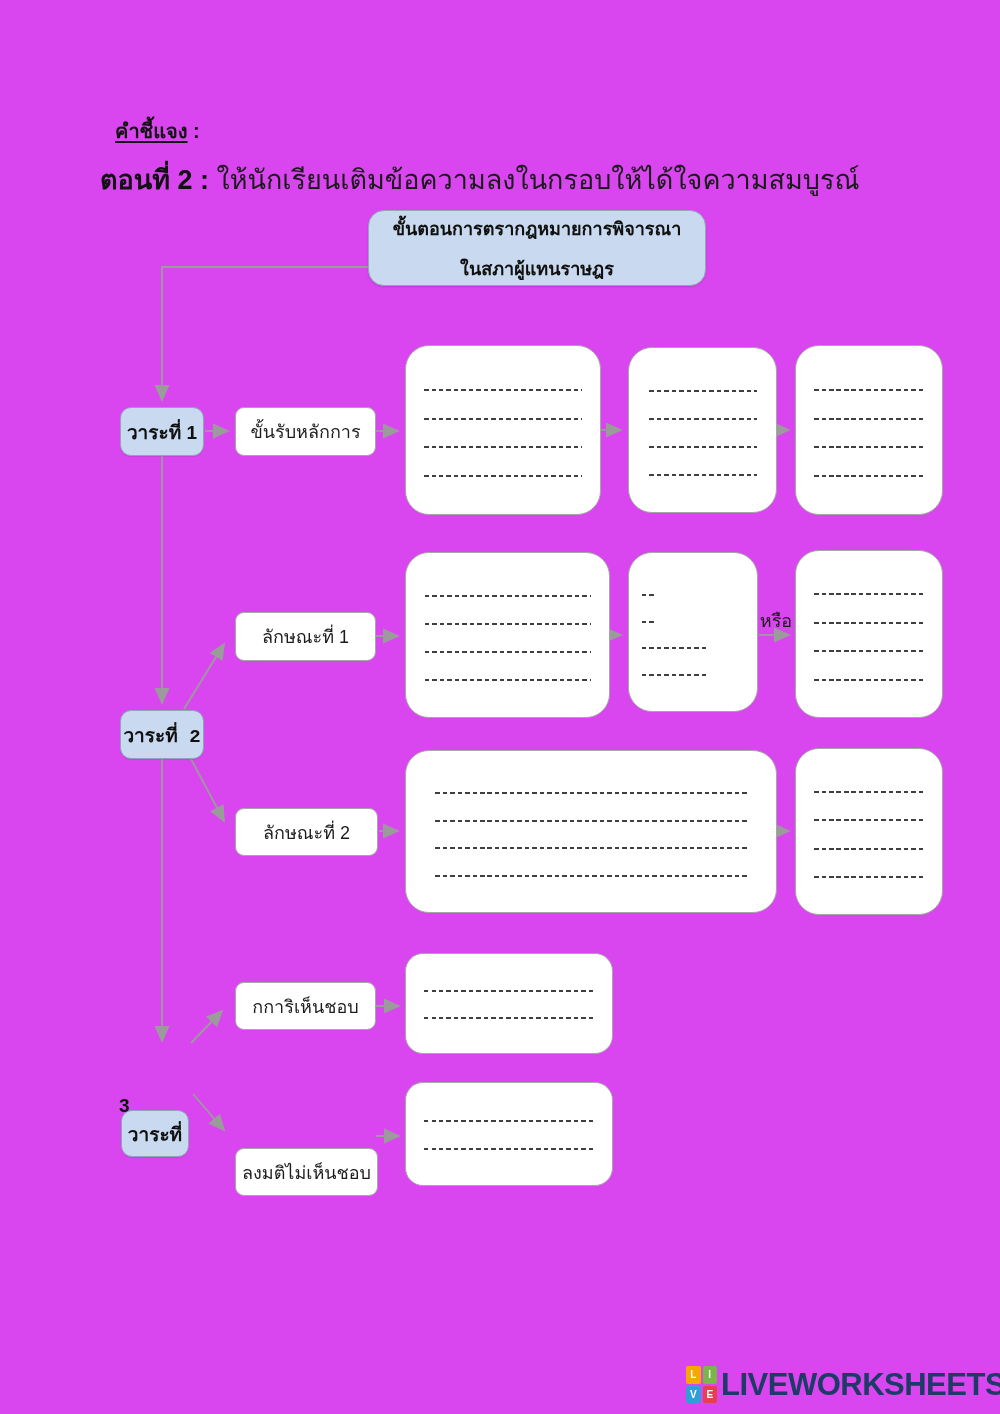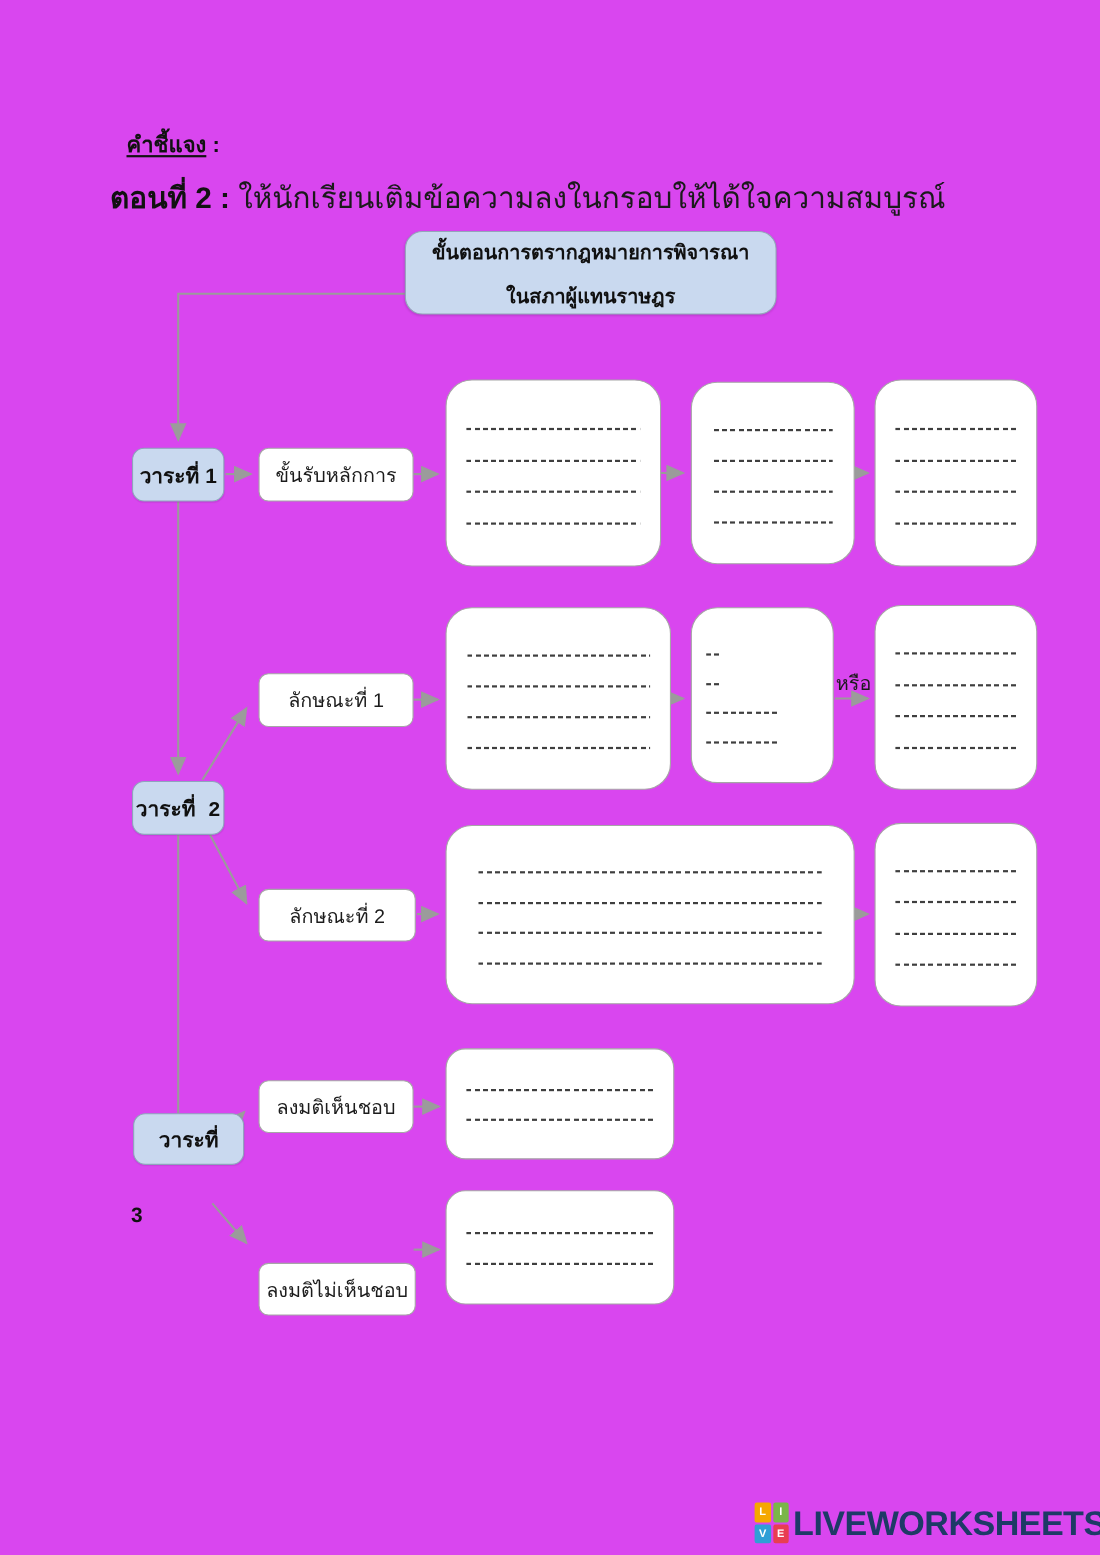--- a/index.html
+++ b/index.html
@@ -86,27 +86,27 @@
     <path d="M376,1136 L399,1136" fill="none" stroke="#9b9b9b" stroke-width="1.9" marker-end="url(#arw)"></path>
   </svg>
 
   <div class="title-box">
     <span>ขั้นตอนการตรากฎหมายการพิจารณา</span>
     <span>ในสภาผู้แทนราษฎร</span>
   </div>
 
   <div class="blue-box" style="left:120px; top:407px; width:84px; height:49px;">วาระที่ 1</div>
   <div class="blue-box" style="left:120px; top:710px; width:84px; height:49px;font-family:Liberation Mono, monospace;">วาระที่ 2</div>
-  <div class="blue-box" style="left:121px; top:1012px; width:101px; height:47px;">วาระที่</div>
+  <div class="blue-box" style="left:121px; top:1110px; width:68px; height:47px;">วาระที่</div>
   <div class="agenda3-number">3</div>
 
   <div class="white-box" style="left:235px; top:407px; width:141px; height:49px;">ขั้นรับหลักการ</div>
   <div class="white-box" style="left:235px; top:612px; width:141px; height:49px;">ลักษณะที่ 1</div>
   <div class="white-box" style="left:235px; top:808px; width:143px; height:48px;">ลักษณะที่ 2</div>
-  <div class="white-box" style="left:235px; top:982px; width:141px; height:48px;">ลงมติเห็นชอบ</div>
+  <div class="white-box" style="left:235px; top:982px; width:141px; height:48px;">กการิเห็นชอบ</div>
   <div class="white-box" style="left:235px; top:1148px; width:143px; height:48px;">ลงมติไม่เห็นชอบ</div>
 
   <div class="or-label">หรือ</div>
 
   <div class="answer-box" style="left:405px; top:345px; width:196px; height:170px;">
     <div class="dl" style="width:158px;"></div>
     <div class="dl" style="width:158px;"></div>
     <div class="dl" style="width:158px;"></div>
     <div class="dl" style="width:158px;"></div>
   </div>

